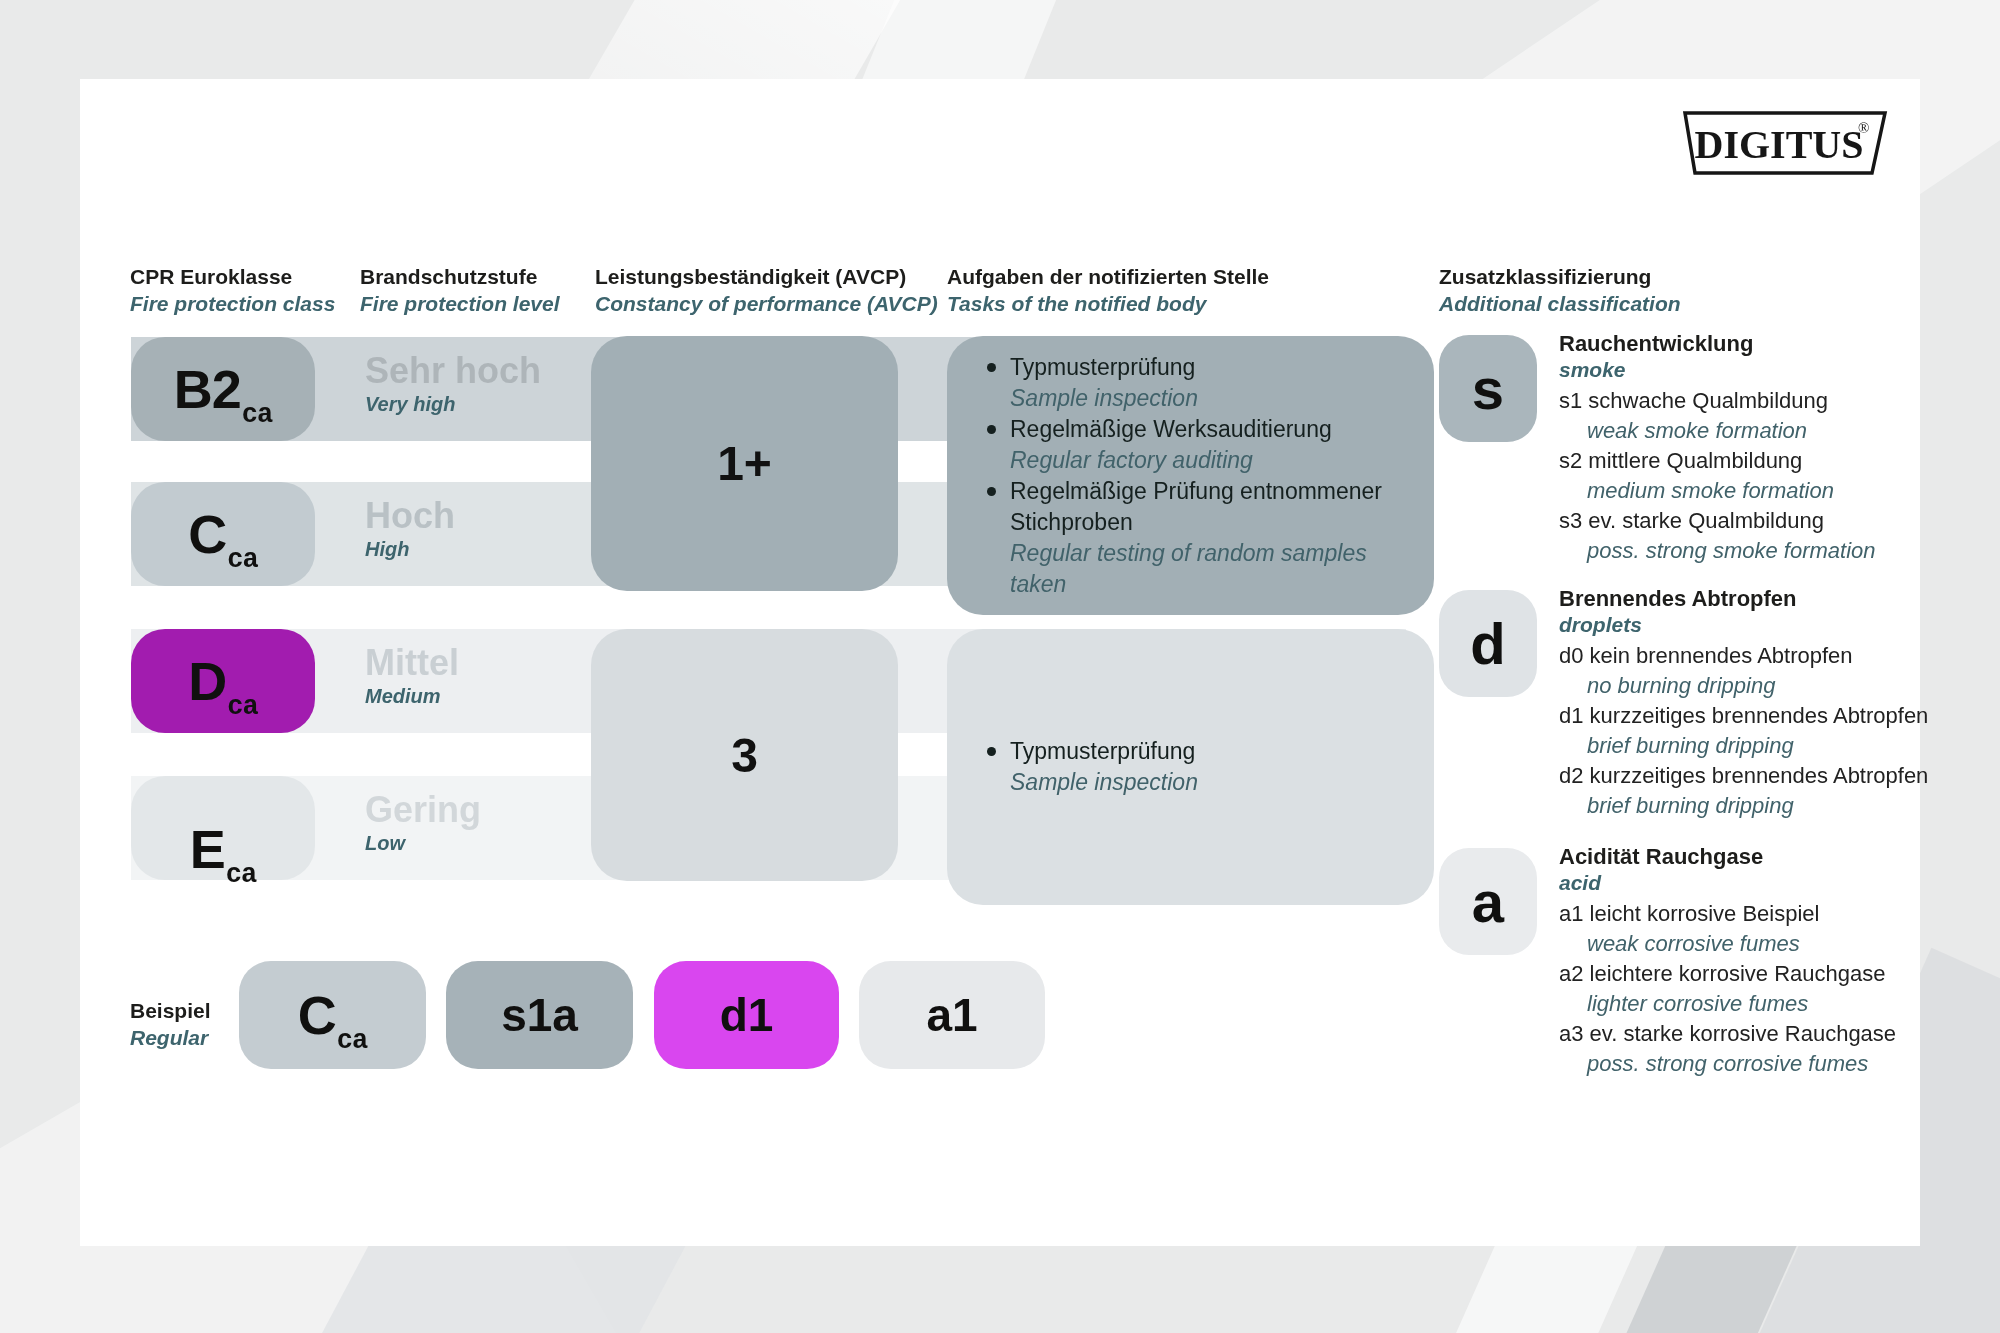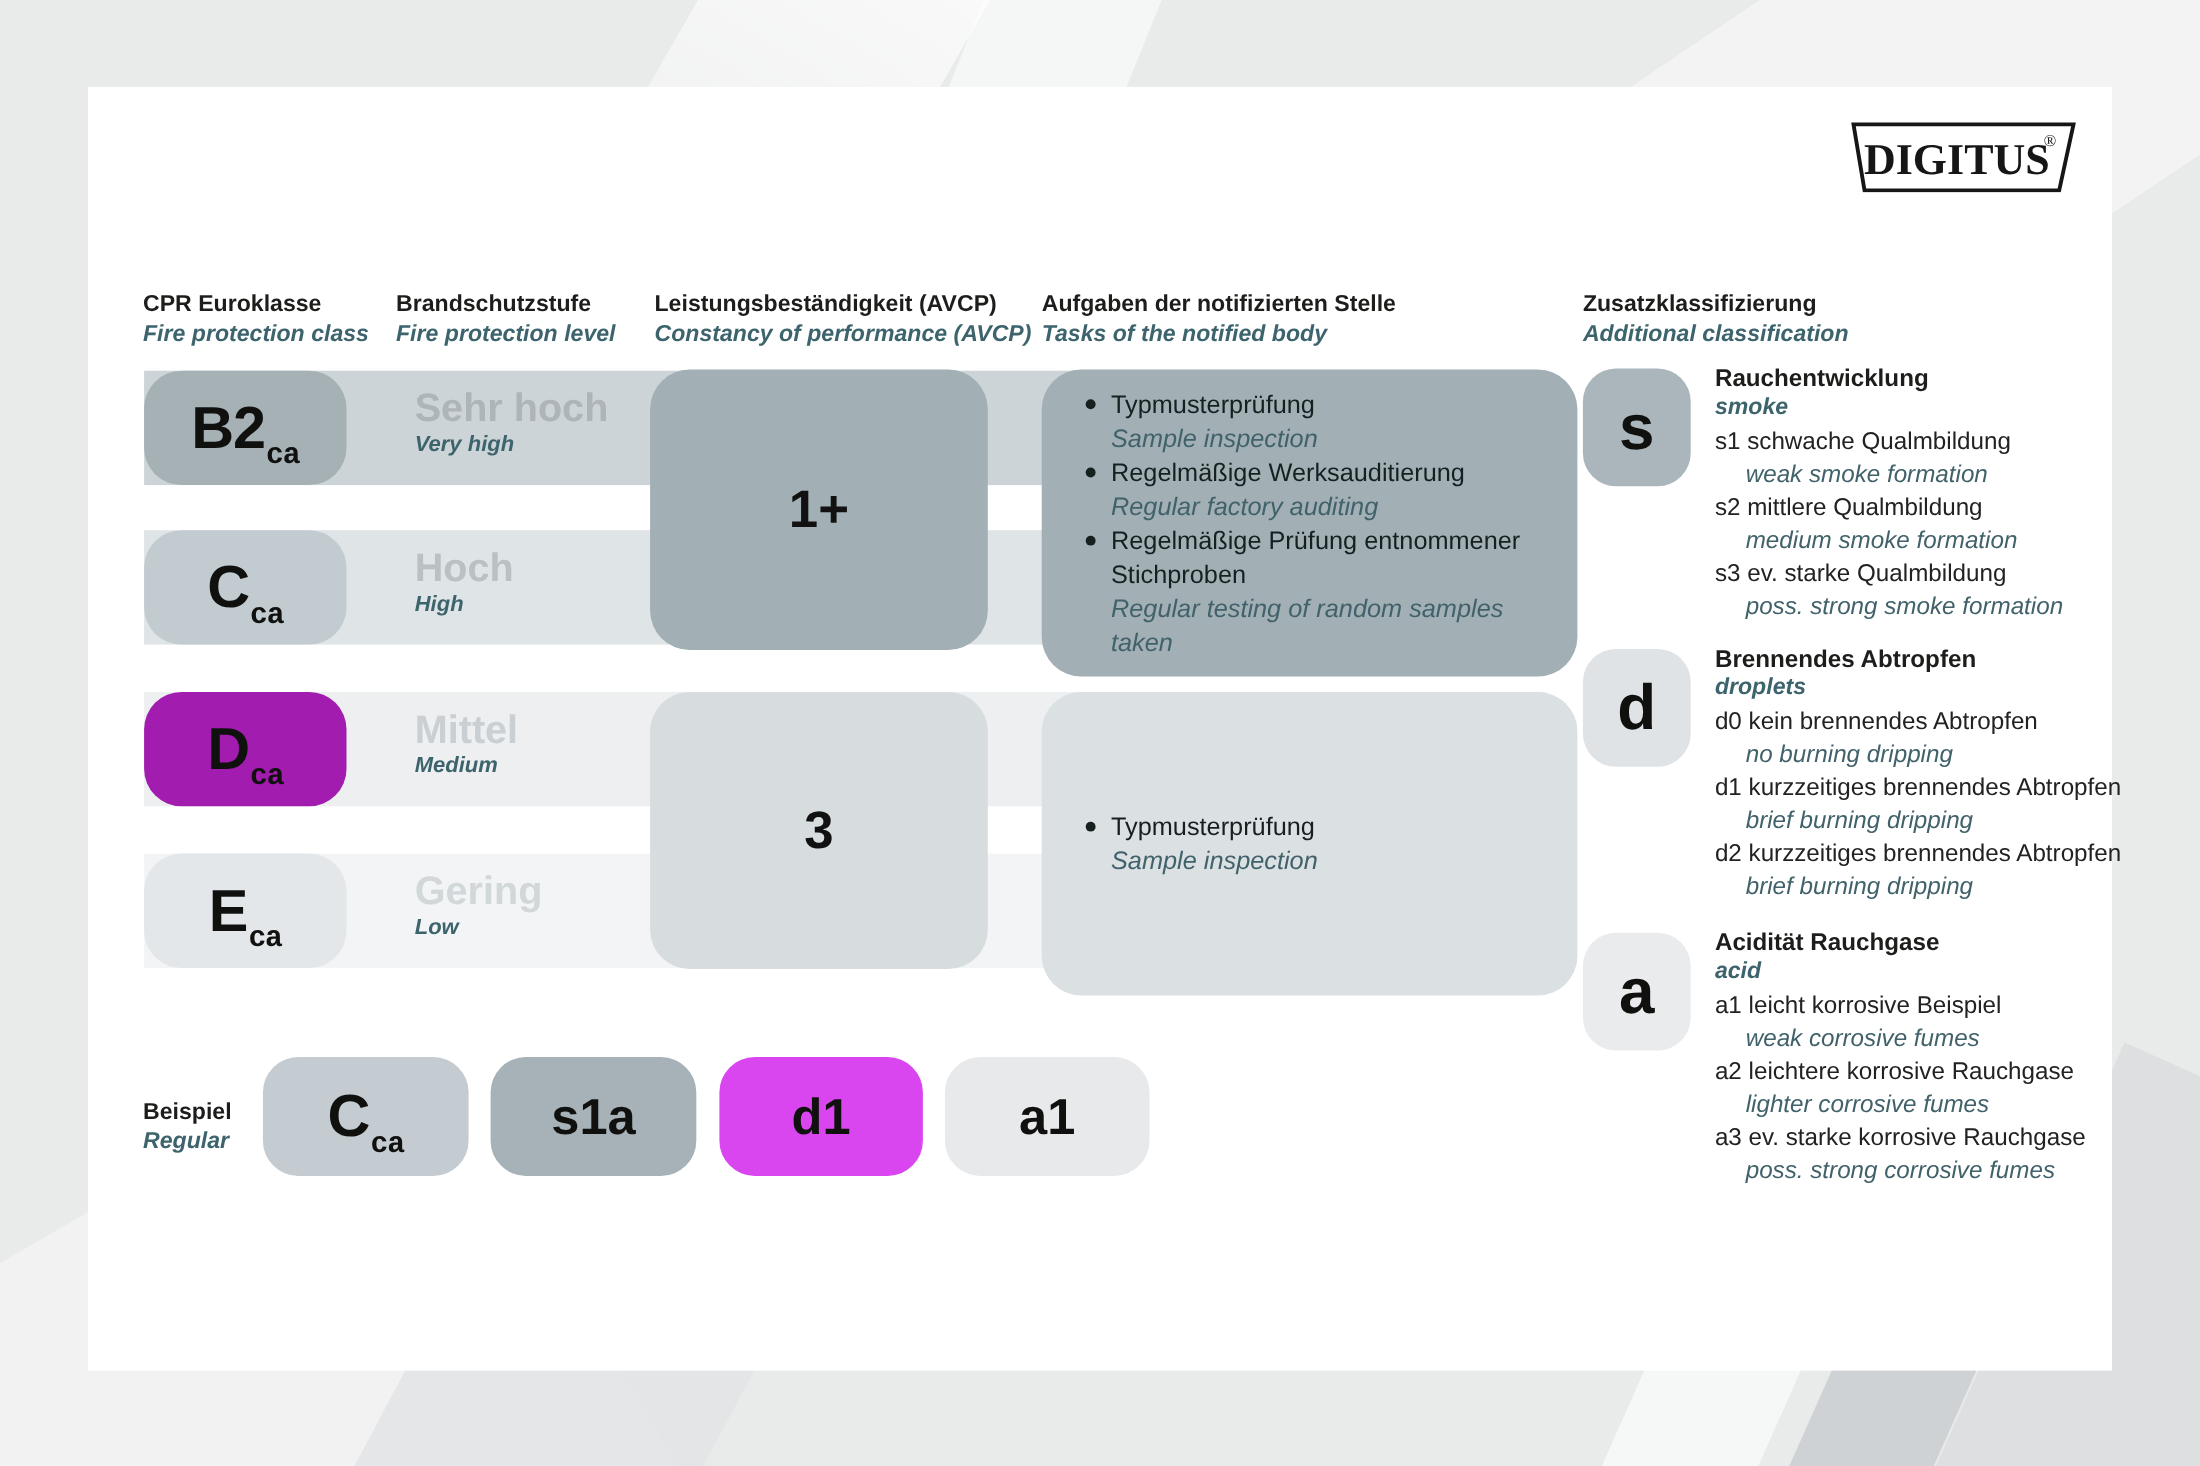--- a/index.html
+++ b/index.html
@@ -27,25 +27,25 @@
 
   
   .band{position:absolute;left:51px;width:1275px;height:104px;}
   .band0{top:258px;background:#cdd4d8;}
   .band1{top:403px;background:#dfe4e6;}
   .band2{top:550px;background:#edeff1;}
   .band3{top:697px;background:#f2f4f5;}
   .class-badge{position:absolute;left:51px;width:184px;height:104px;border-radius:34px;
     display:flex;align-items:center;justify-content:center;}
   .cb0{top:258px;background:#a6b1b6;} .cb1{top:403px;background:#c2cbd0;}
-  .cb2{top:550px;background:#a21caf;} .cb3{top:697px;background:#e3e7e9;}
+  .cb2{top:550px;background:#a21caf;} .cb3{top:697px;background:#e3e7e9;align-items:flex-end;}
   .code{font-weight:bold;font-size:54px;color:#10100f;letter-spacing:-1px;}
   .code .sub{font-size:27px;position:relative;top:14px;margin-left:1px;font-family:Liberation Mono, monospace;}
   .level{position:absolute;left:234px;top:0;height:100%;display:flex;flex-direction:column;
-    justify-content:center;transform:translateY(-5px);margin-left:12px;}
+    justify-content:center;transform:translateY(-5px);}
   .level .de{font-weight:bold;font-size:36px;line-height:40px;}
   .level .en{font-weight:bold;font-style:italic;font-size:20px;line-height:26px;color:#3d646d;}
   .lv0{color:#aeb5b9;} .lv1{color:#b9c1c5;} .lv2{color:#c9cfd3;} .lv3{color:#d2d7da;}
 
   
   .block{position:absolute;border-radius:36px;}
   .avcp{left:511px;width:307px;display:flex;align-items:center;justify-content:center;}
   .avcp-1{top:257px;height:255px;background:#a2afb5;}
   .avcp-2{top:550px;height:252px;background:#d7dcdf;}
   .avcp-value{font-weight:bold;font-size:48px;color:#111;}

